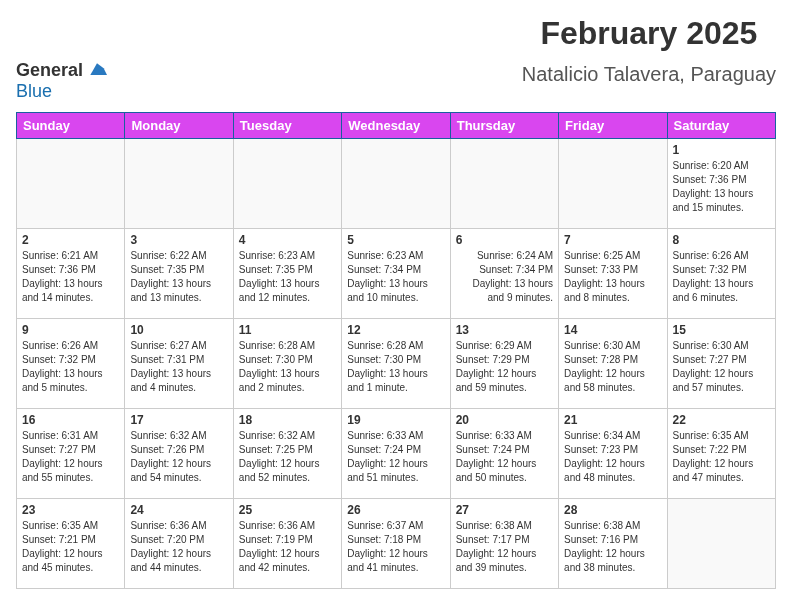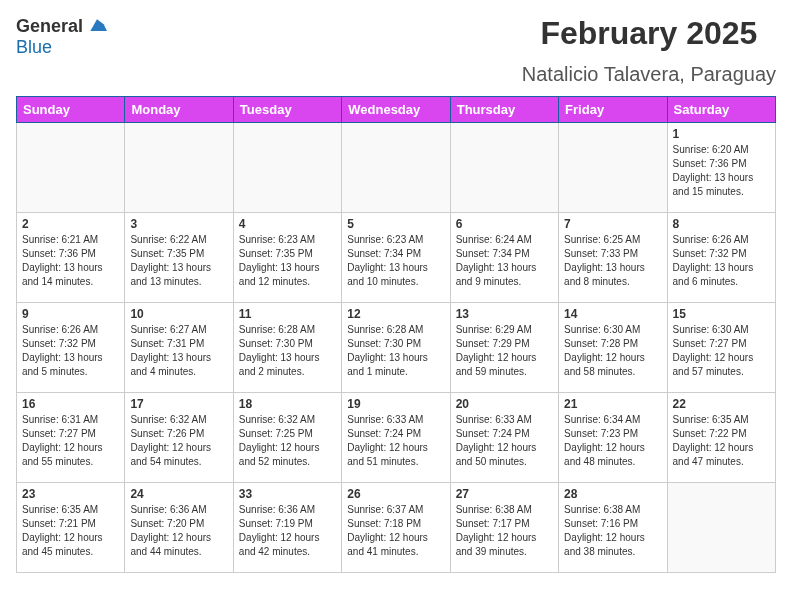--- a/index.html
+++ b/index.html
@@ -23,20 +23,21 @@
     }
     .logo {
       display: flex;
       flex-direction: column;
       align-items: flex-start;
     }
     .logo-text {
       display: flex;
       align-items: flex-start;
       gap: 2px;
+      margin-top: 44px;
     }
     .logo-general {
       font-size: 18px;
       font-weight: bold;
       color: #333;
     }
     .logo-blue {
       font-size: 18px;
       font-weight: normal;
       color: #1a6faf;
@@ -178,21 +179,21 @@
           </td>
           <td>
             <span class="day-number">5</span>
             <div class="day-info" style="white-space: pre-line;">Sunrise: 6:23 AM
 Sunset: 7:34 PM
 Daylight: 13 hours
 and 10 minutes.</div>
           </td>
           <td>
             <span class="day-number">6</span>
-            <div class="day-info" style="white-space: pre-line;">Sunrise: 6:24 AM
+            <div class="day-info" style="white-space: pre-line; text-align: right;">Sunrise: 6:24 AM
 Sunset: 7:34 PM
 Daylight: 13 hours
 and 9 minutes.</div>
           </td>
           <td>
             <span class="day-number">7</span>
             <div class="day-info" style="white-space: pre-line;">Sunrise: 6:25 AM
 Sunset: 7:33 PM
 Daylight: 13 hours
 and 8 minutes.</div>
@@ -316,21 +317,21 @@
 and 45 minutes.</div>
           </td>
           <td>
             <span class="day-number">24</span>
             <div class="day-info" style="white-space: pre-line;">Sunrise: 6:36 AM
 Sunset: 7:20 PM
 Daylight: 12 hours
 and 44 minutes.</div>
           </td>
           <td>
-            <span class="day-number">33</span>
+            <span class="day-number">25</span>
             <div class="day-info" style="white-space: pre-line;">Sunrise: 6:36 AM
 Sunset: 7:19 PM
 Daylight: 12 hours
 and 42 minutes.</div>
           </td>
           <td>
             <span class="day-number">26</span>
             <div class="day-info" style="white-space: pre-line;">Sunrise: 6:37 AM
 Sunset: 7:18 PM
 Daylight: 12 hours

